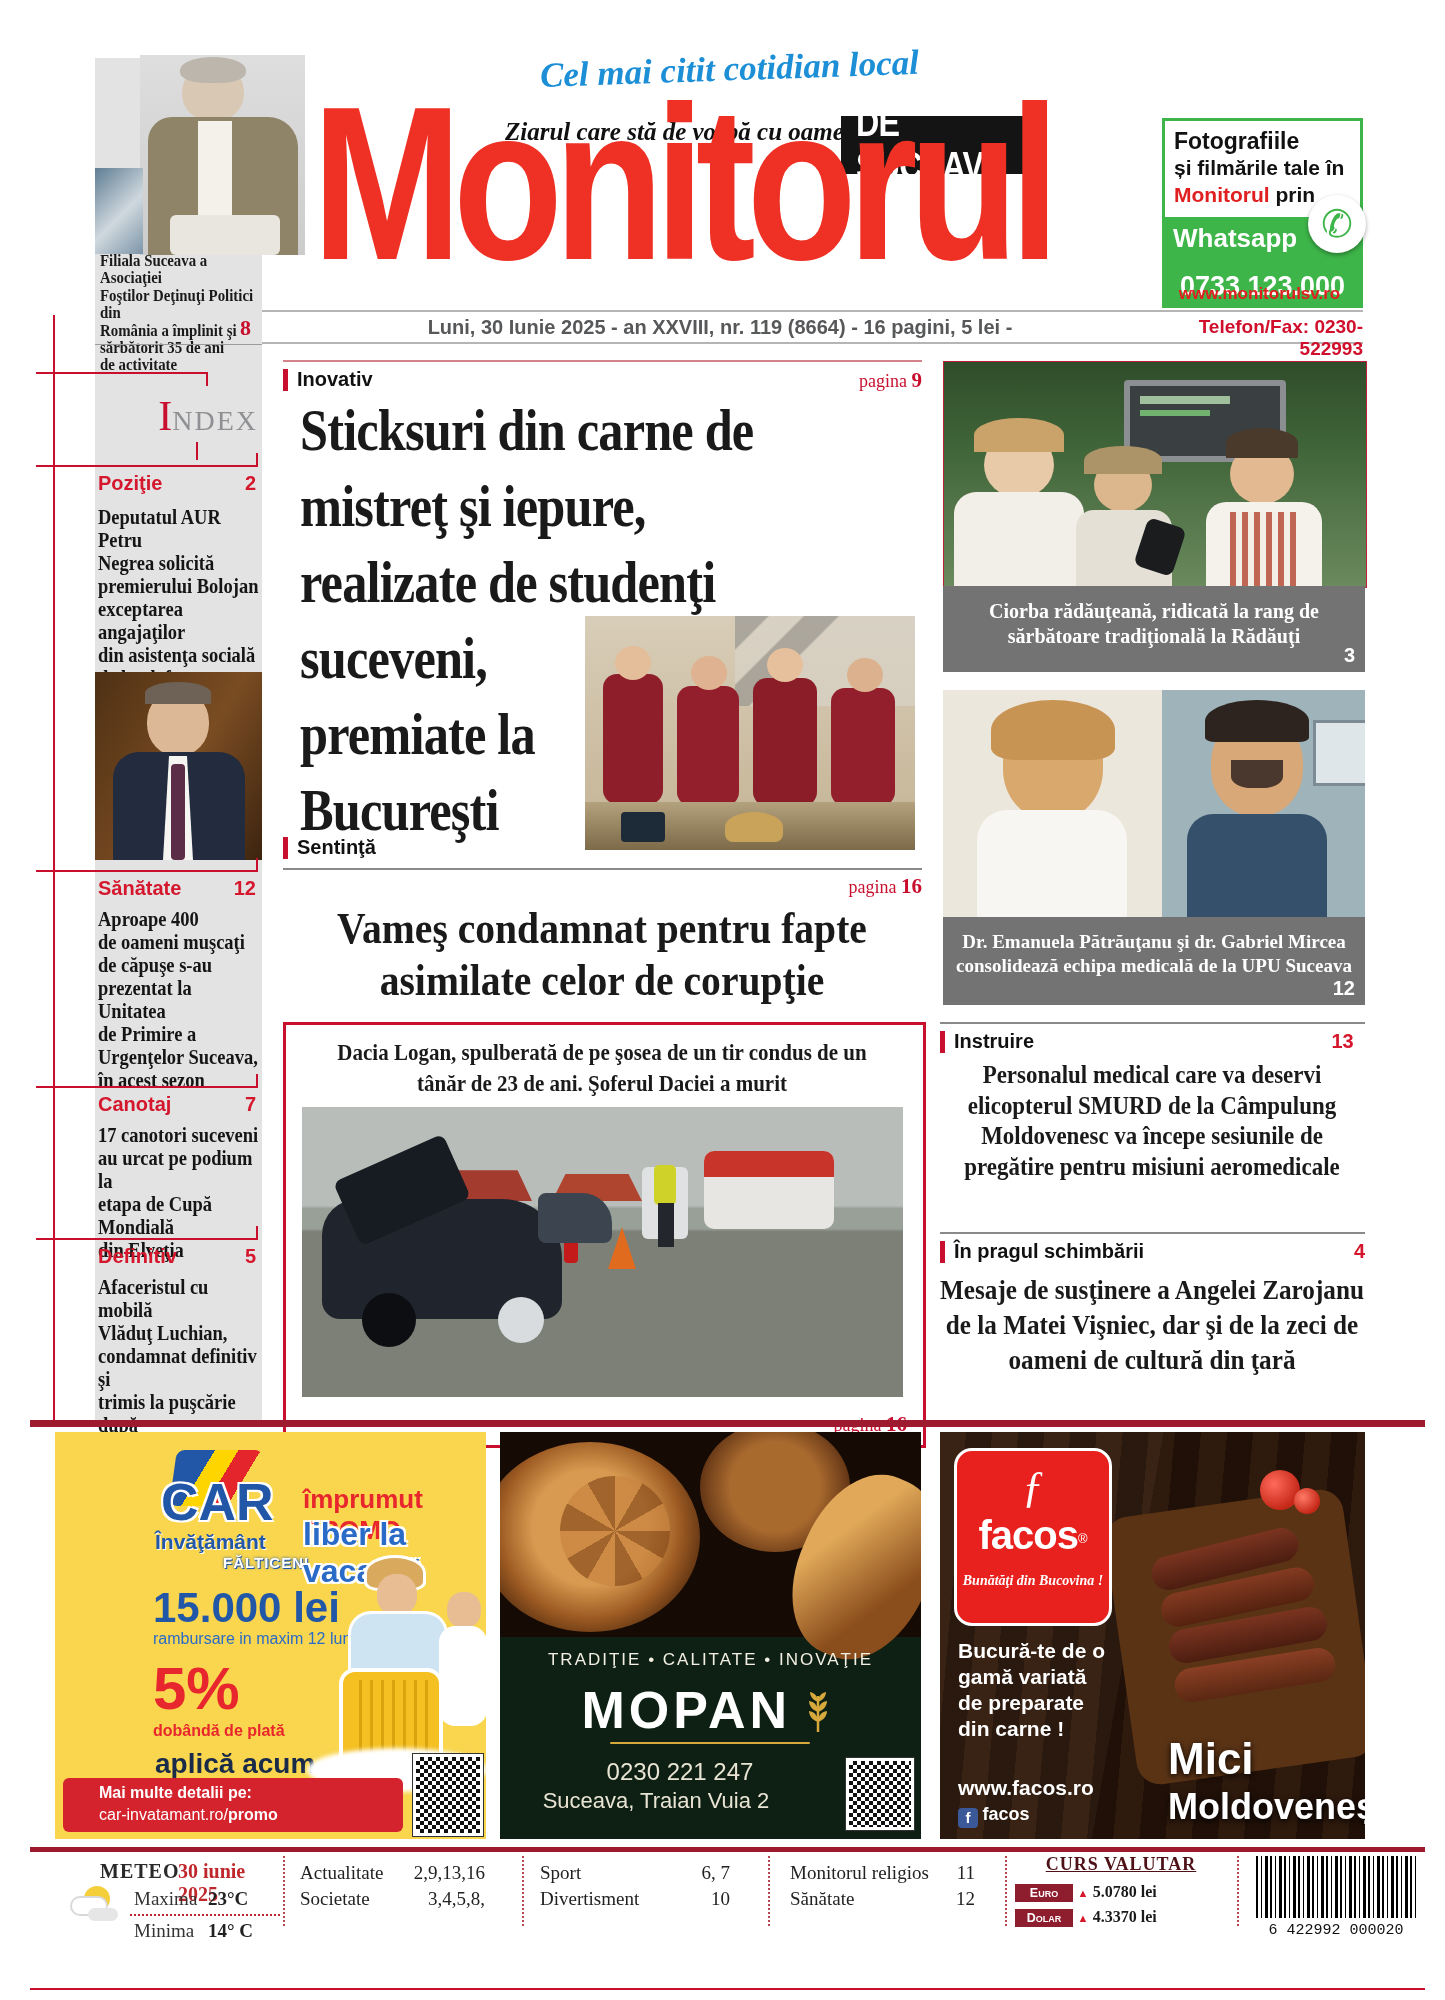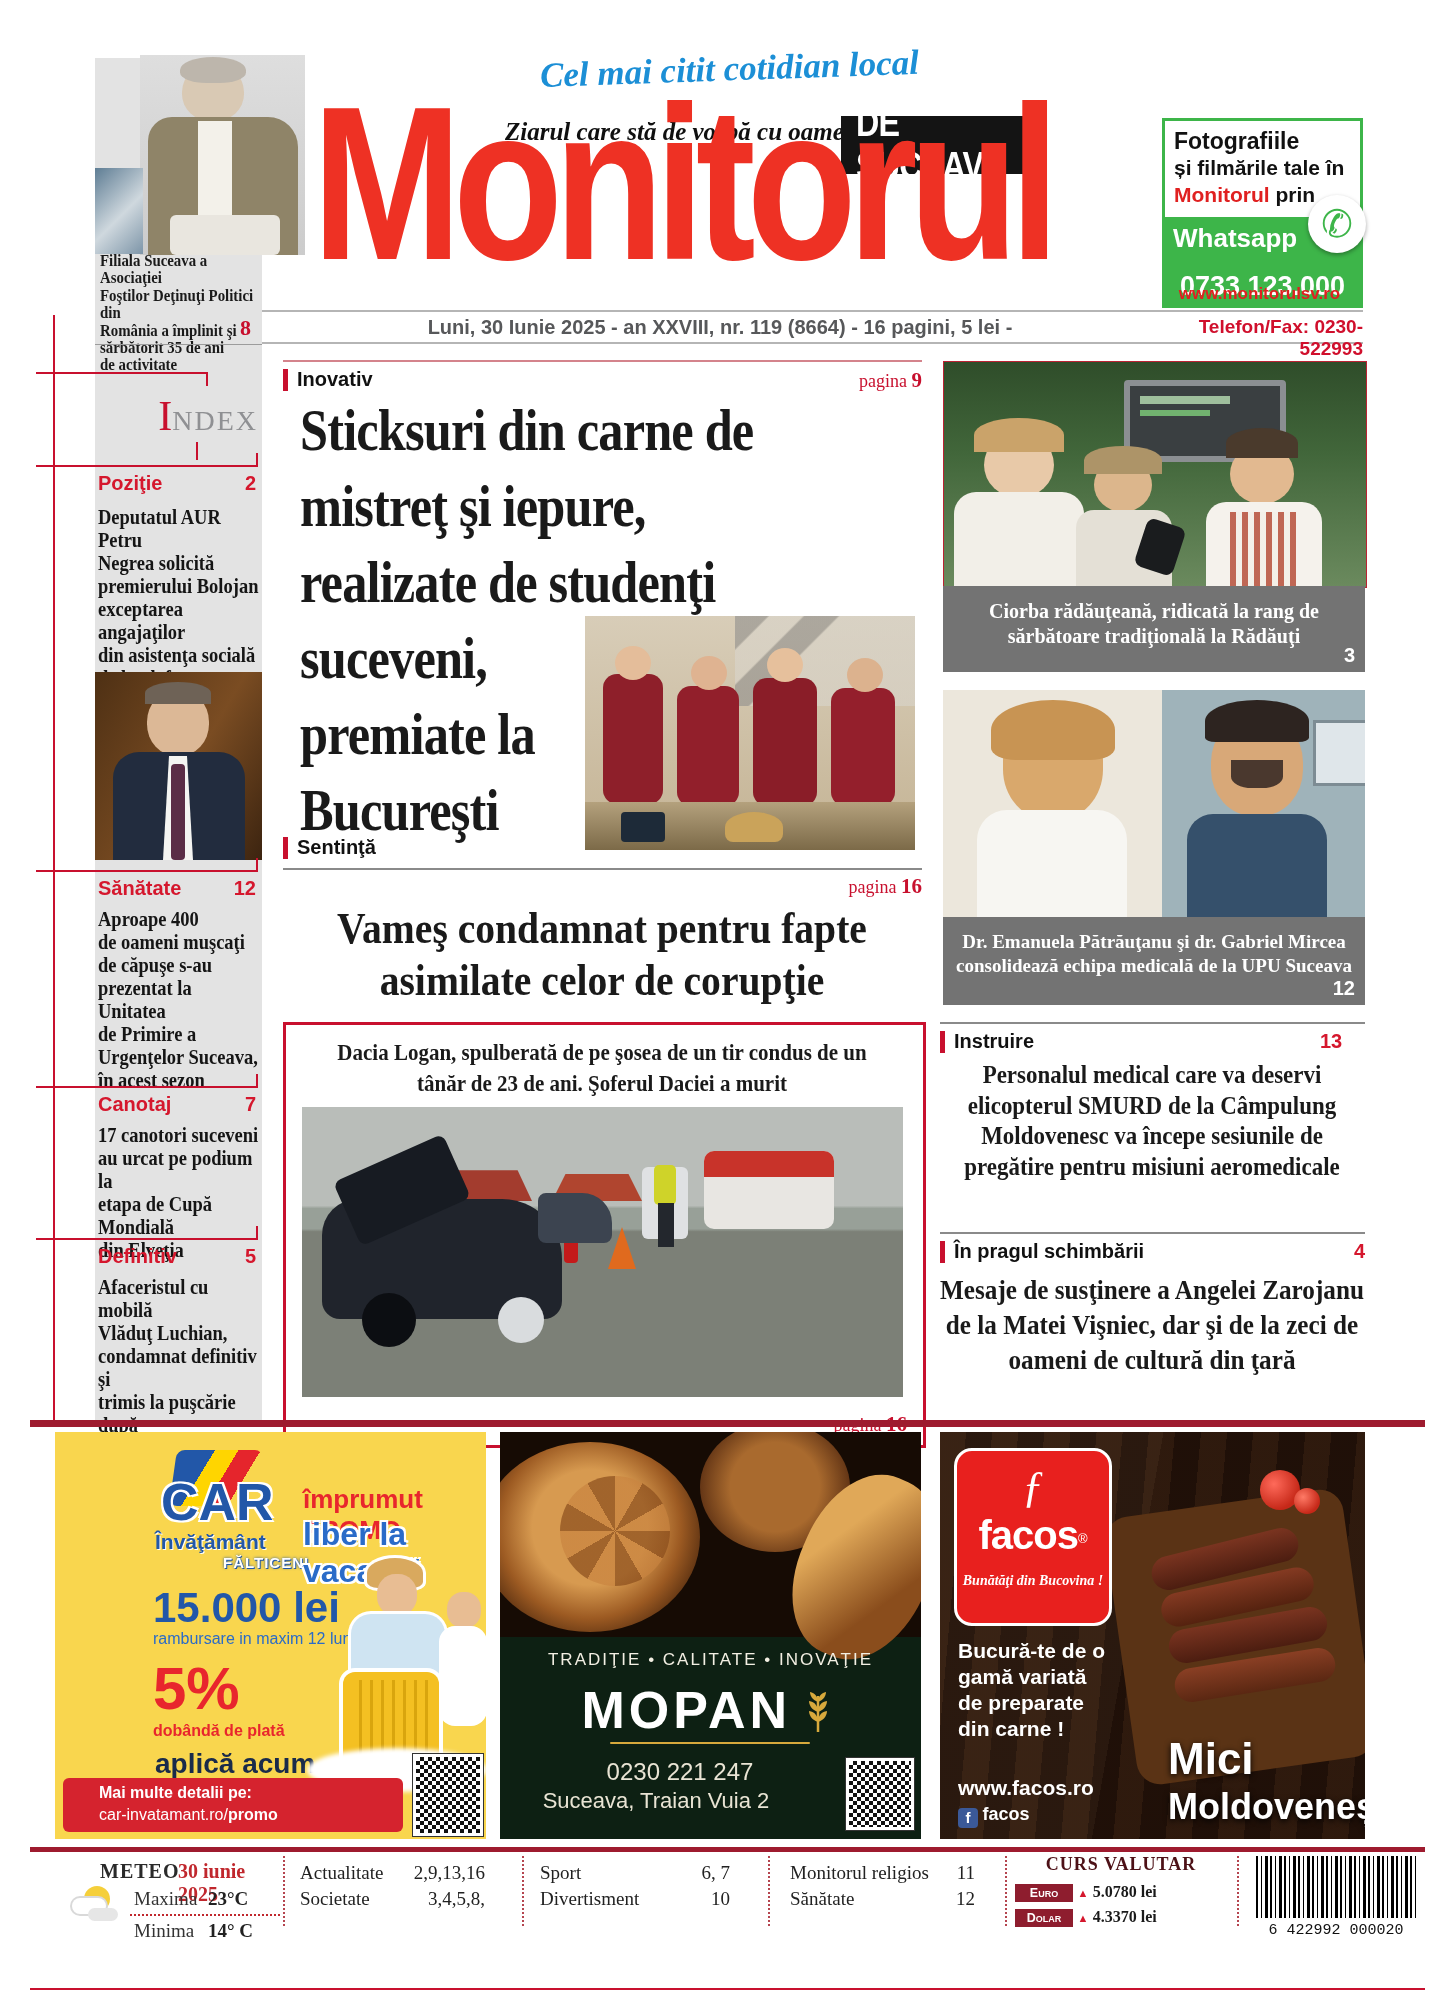--- a/index.html
+++ b/index.html
@@ -287,21 +287,21 @@
     <span class="cap ml" style="font-size:19px;line-height:24px;">Dr. Emanuela Pătrăuţanu şi dr. Gabriel Mircea
 consolidează echipa medicală de la UPU Suceava</span>
     <span class="pg">12</span>
   </div>
 
   <div class="abs thingray" style="left:940px;top:1022px;width:425px;"></div>
   <div class="abs kicker" style="left:940px;top:1030px;">
     <div class="kbar"></div>
     <span class="klabel">Instruire</span>
   </div>
-  <div class="abs b" style="left:1320px;top:1030px;width:45px;text-align:left;font-size:20px;color:#d5172d;">13</div>
+  <div class="abs b" style="left:1320px;top:1030px;width:45px;text-align:center;font-size:20px;color:#d5172d;">13</div>
   <div class="abs headline rail-head" style="left:916px;top:1060px;font-size:25.5px;line-height:30.5px;">Personalul medical care va deservi elicopterul SMURD de la Câmpulung Moldovenesc va începe sesiunile de pregătire pentru misiuni aeromedicale</div>
 
   <div class="abs thingray" style="left:940px;top:1232px;width:425px;"></div>
   <div class="abs kicker" style="left:940px;top:1240px;">
     <div class="kbar"></div>
     <span class="klabel">În pragul schimbării</span>
   </div>
   <div class="abs b" style="left:1320px;top:1240px;width:45px;text-align:right;font-size:20px;color:#d5172d;">4</div>
   <div class="abs headline rail-head" style="left:916px;top:1272px;font-size:28px;line-height:35px;">Mesaje de susţinere a Angelei Zarojanu de la Matei Vişniec, dar şi de la zeci de oameni de cultură din ţară</div>
 
@@ -447,21 +447,21 @@
       <span class="nm">Monitorul religios</span>
       <span class="pp">11</span>
     </div>
     <div style="position:relative;height:26px;">
       <span class="nm">Sănătate</span>
       <span class="pp">12</span>
     </div>
   </div>
 
   <div class="abs" style="left:1015px;top:1854px;width:212px;">
-    <div class="serif b" style="text-align:center;font-size:18px;letter-spacing:1px;color:#4d1117;">CURS VALUTAR</div>
+    <div class="serif b" style="text-align:center;font-size:18px;letter-spacing:1px;color:#4d1117;text-decoration:underline;">CURS VALUTAR</div>
     <div style="margin-top:8px;">
       <span class="cbadge">Euro</span>
       <span class="caret">▲</span>
       <span class="cval">5.0780 lei</span>
     </div>
     <div style="margin-top:6px;">
       <span class="cbadge">Dolar</span>
       <span class="caret">▲</span>
       <span class="cval">4.3370 lei</span>
     </div>

